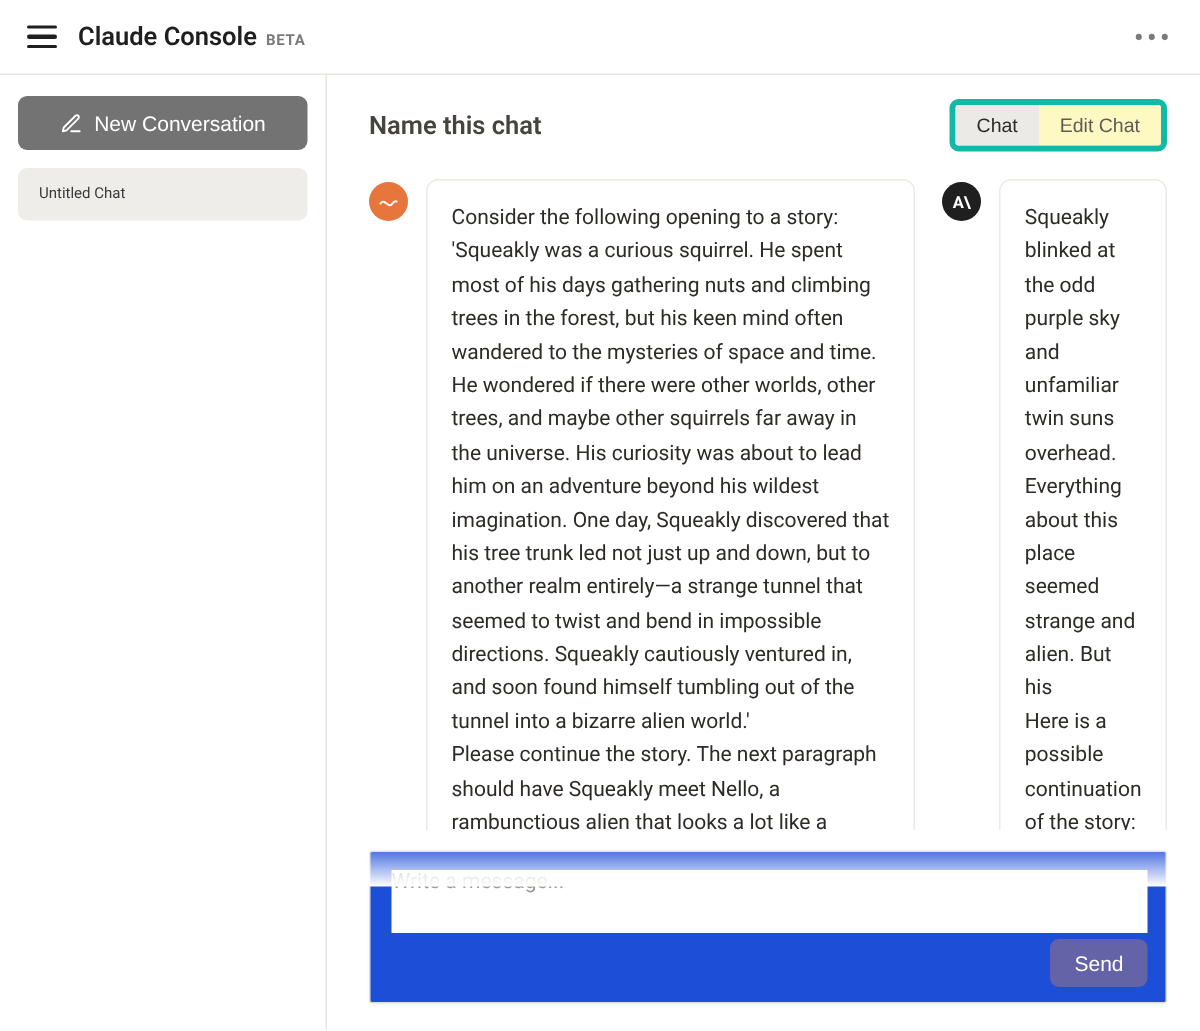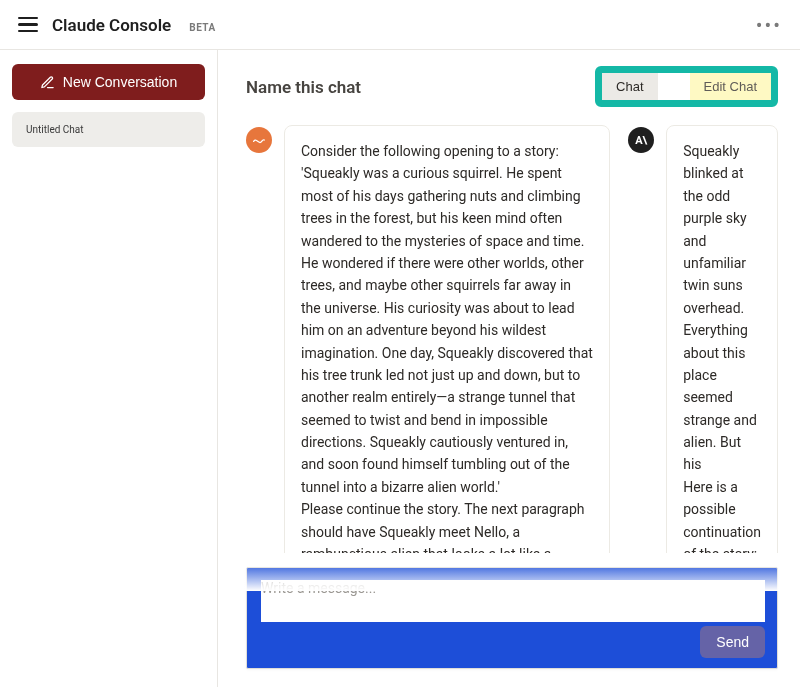--- a/index.html
+++ b/index.html
@@ -39,21 +39,21 @@
     }
     .hamburger span {
       display: block;
       height: 2.2px;
       background: #1f1f1f;
       border-radius: 2px;
     }
     .title-wrap {
       display: flex;
       align-items: baseline;
-      gap: 18px;
+      gap: 6px;
     }
     .app-title {
       font-size: 17px;
       font-weight: 600;
       color: #1f1f1f;
     }
     .beta-badge {
       font-size: 10px;
       font-weight: 700;
       color: #7a7a7a;
@@ -76,21 +76,21 @@
       border-right: 1px solid #e8e6e2;
       display: flex;
       flex-direction: column;
       gap: 12px;
     }
     .new-conv-btn {
       display: flex;
       align-items: center;
       justify-content: center;
       gap: 8px;
-      background: #7f1d1d;
+      background: #737373;
       color: #ffffff;
       border: none;
       border-radius: 6px;
       height: 36px;
       font-size: 14px;
       font-weight: 500;
       cursor: pointer;
     }
     .new-conv-btn svg {
       flex-shrink: 0;
@@ -115,24 +115,23 @@
       justify-content: space-between;
       padding: 16px 22px 10px 28px;
     }
     .chat-name {
       font-size: 17px;
       font-weight: 600;
       color: #474440;
     }
     .mode-toggle {
       display: flex;
-      border: 7px solid #14b8a6;
+      border: 4px solid #14b8a6;
       border-radius: 6px;
       overflow: hidden;
-      gap: 32px;
     }
     .mode-toggle button {
       border: none;
       background: #fef9c3;
       padding: 6px 14px;
       font-size: 13px;
       color: #5f5c58;
       cursor: pointer;
     }
     .mode-toggle button.active {

